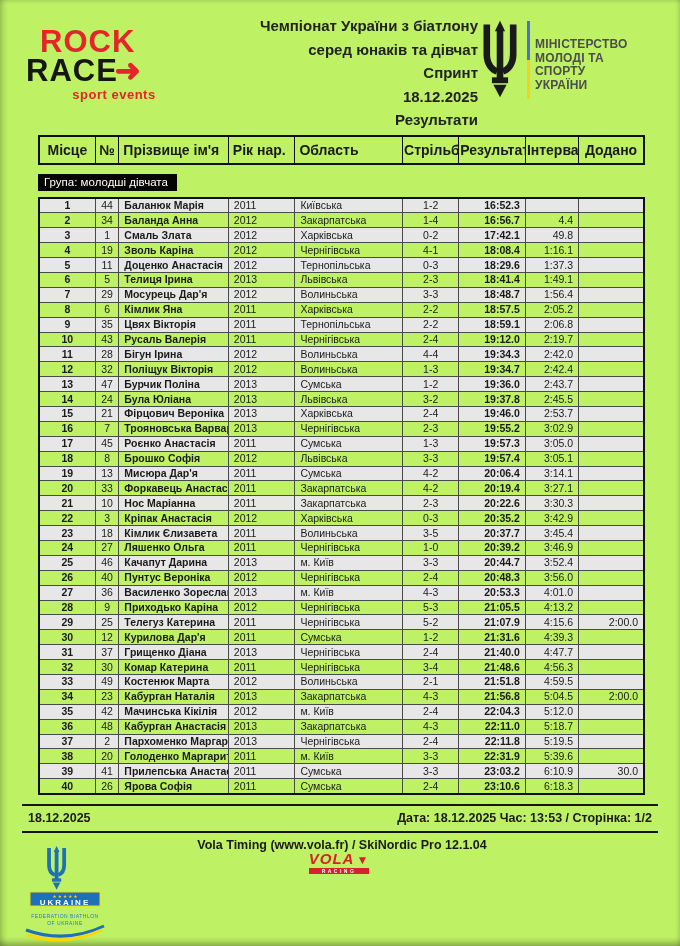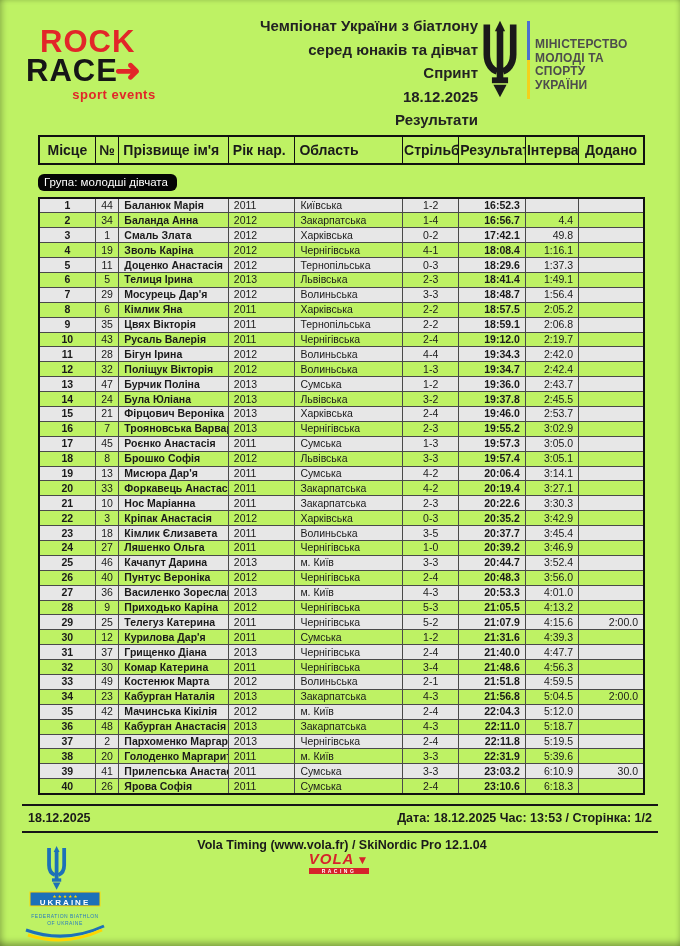--- a/index.html
+++ b/index.html
@@ -23,21 +23,21 @@
   .ministry svg { flex:none; }
   .flag-stripe { flex:none; width:3px; height:78px; margin-top:1px;
     background:linear-gradient(to bottom,#4d6fd0 0%,#4d6fd0 50%,#f3d11c 50%,#f3d11c 100%); }
   .ministry-text { font-size:12px; line-height:13.5px; font-weight:600; color:#4d4d4d; padding-top:18px; letter-spacing:0.2px; }
   
   .tables { margin:3px 35px 0 38px; }
   table { width:100%; border-collapse:collapse; table-layout:fixed; }
   .head-table { border:2px solid #111; }
   .head-table th { font-size:14px; padding:5px 4px; white-space:nowrap; overflow:hidden; }
   .head-table th + th { border-left:1.5px solid #111; }
-  .group-label { display:inline-block; margin:9px 0 6px 0; background:#050505; color:#fff; font-size:11.5px; padding:2px 9px 3px 6px;border-radius:6px; }
+  .group-label { display:inline-block; margin:9px 0 6px 0; background:#050505; color:#fff; font-size:11.5px; padding:2px 9px 3px 6px; }
   .data-table { border:2px solid #111; }
   .data-table td { border:1px solid #4a4a4a; font-size:10.5px; height:13.9px; line-height:13px;
     padding:0 5px; white-space:nowrap; overflow:hidden; }
   .data-table tr:nth-child(odd) { background:#e7e7e7; }
   .c { text-align:center; padding:0 1px !important; }
   .l { text-align:left; }
   .r { text-align:right; }
   .b { font-weight:bold; }
   col.c-place  { width:9.3%; }
   col.c-bib    { width:3.9%; }

